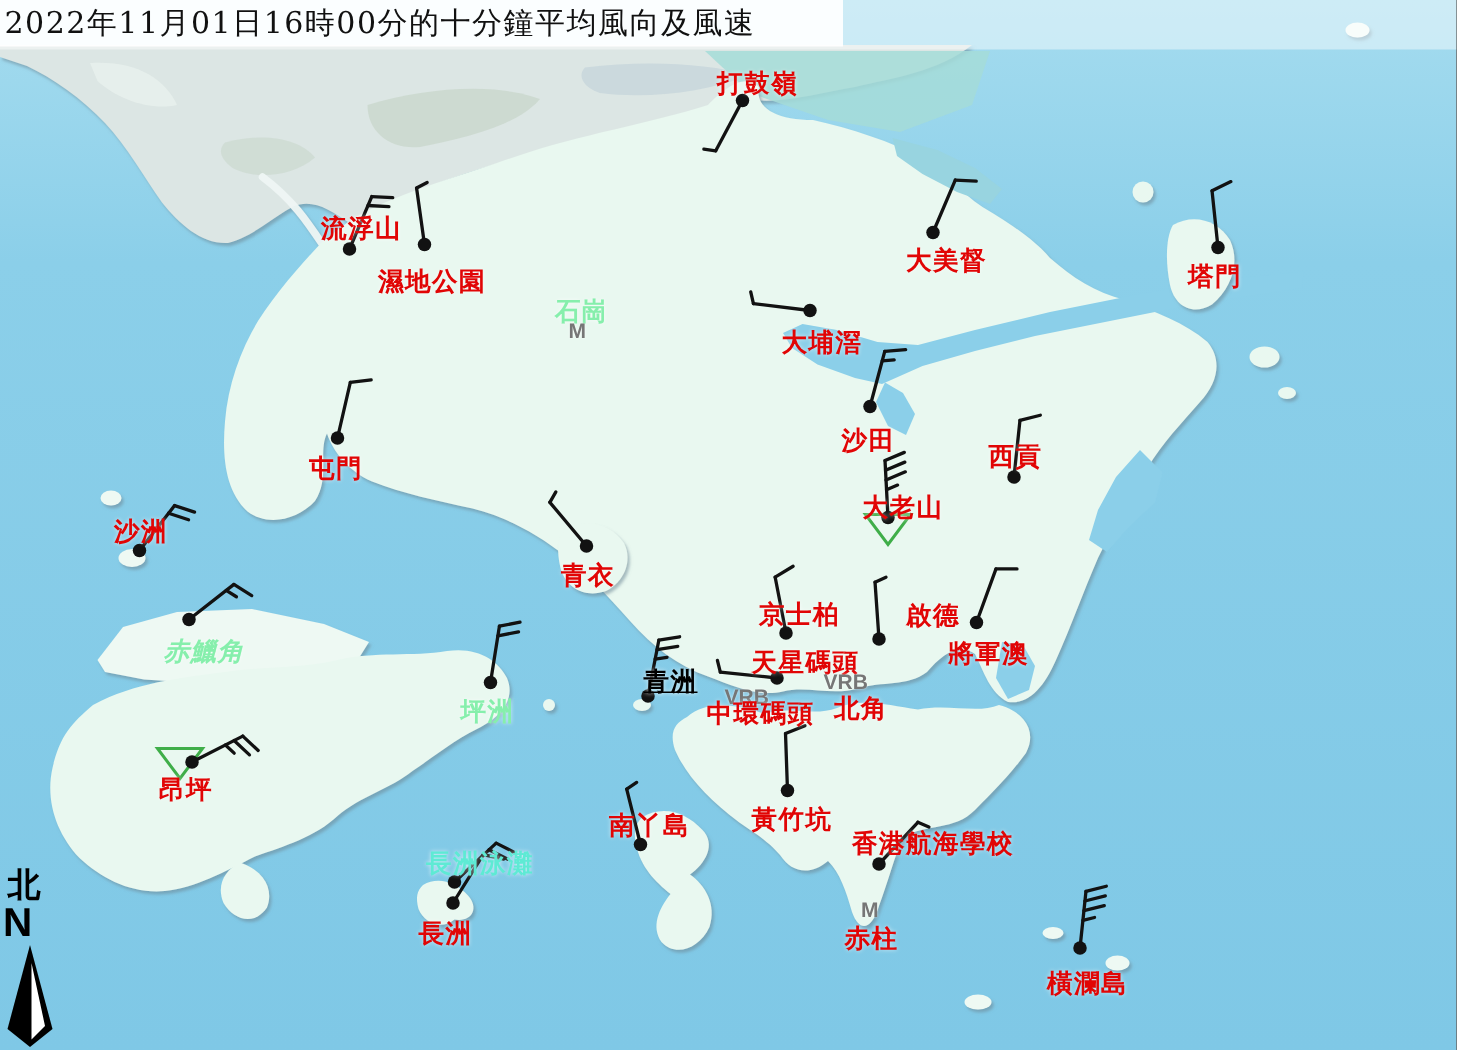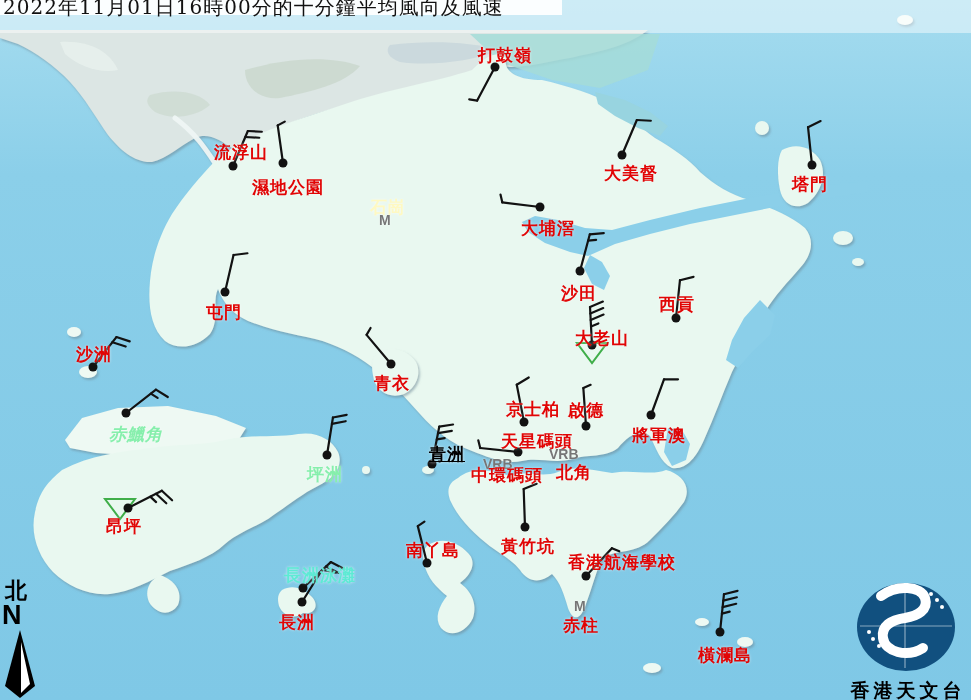--- a/index.html
+++ b/index.html
@@ -9,21 +9,21 @@
   #wind-layer{position:absolute;left:0;top:0;pointer-events:none;}
   #labels{position:absolute;left:0;top:0;width:971px;height:700px;pointer-events:none;}
   .stn{position:absolute;white-space:nowrap;
        font-family:"DejaVu Serif","Liberation Serif",serif;
        font-weight:bold;font-size:17px;letter-spacing:1px;
        text-shadow:0 0 3px rgba(255,255,255,.65);}
   .tag{position:absolute;white-space:nowrap;
        font-family:"Liberation Sans",sans-serif;
        font-weight:bold;font-size:14px;color:#767676;
        text-shadow:0 0 2px rgba(255,255,255,.7);}
-  .titlebar{position:absolute;left:0;top:0;width:562px;height:15px;
+  .titlebar{position:absolute;left:0;top:0;width:562px;height:31px;
             background:rgba(255,255,255,.92);display:flex;align-items:center;}
   .titlebar span{font-family:"DejaVu Serif","Liberation Serif",serif;
                  font-size:20px;color:#111;letter-spacing:1px;padding-left:3px;}
   .topstrip{position:absolute;left:0;top:0;width:971px;height:33px;
             background:rgba(255,255,255,.45);}
   .north{position:absolute;left:2px;top:579px;width:40px;height:121px;color:#000;}
   .north .cjk{font-family:"DejaVu Serif","Liberation Serif",serif;
               font-weight:bold;font-size:22px;line-height:23px;display:block;padding-left:3px;}
   .north .n{font-family:"Liberation Sans",sans-serif;font-weight:900;
             font-size:27px;line-height:26px;display:block;}
@@ -279,35 +279,35 @@
         <line x1="722.6132115816913" y1="607.1369526157931" x2="736.1973517495553" y2="603.7500460773978"></line>
         <line x1="721.9337765704516" y1="613.6013449356869" x2="729.6961423806596" y2="611.6659697708895"></line>
       </g>
       <circle cx="720" cy="632" r="4.5" fill="#121212"></circle>
     </svg>
 
   <div id="labels">
       <div class="stn" style="left: 478px; top: 44px; color: rgb(225, 5, 5);">打鼓嶺</div>
       <div class="stn" style="left: 214px; top: 141px; color: rgb(225, 5, 5);">流浮山</div>
       <div class="stn" style="left: 252px; top: 176px; color: rgb(225, 5, 5);">濕地公園</div>
-      <div class="stn" style="left: 370px; top: 196px; color: #fef9c3; text-align: center;">石崗</div>
+      <div class="stn" style="left: 370px; top: 196px; color: #86efac; text-align: center;">石崗</div>
       <div class="tag" style="left: 379px; top: 212px; color: rgb(118, 118, 118);">M</div>
       <div class="stn" style="left: 604px; top: 162px; color: rgb(225, 5, 5);">大美督</div>
       <div class="stn" style="left: 792px; top: 173px; color: rgb(225, 5, 5);">塔門</div>
       <div class="stn" style="left: 521px; top: 217px; color: rgb(225, 5, 5);">大埔滘</div>
       <div class="stn" style="left: 561px; top: 282px; color: rgb(225, 5, 5);">沙田</div>
       <div class="stn" style="left: 659px; top: 293px; color: rgb(225, 5, 5);">西貢</div>
       <div class="stn" style="left: 575px; top: 327px; color: rgb(225, 5, 5);">大老山</div>
       <div class="stn" style="left: 206px; top: 301px; color: rgb(225, 5, 5);">屯門</div>
       <div class="stn" style="left: 76px; top: 343px; color: rgb(225, 5, 5);">沙洲</div>
       <div class="stn" style="left: 109px; top: 423px; color: #86efac; font-style: italic;">赤鱲角</div>
       <div class="stn" style="left: 374px; top: 372px; color: rgb(225, 5, 5);">青衣</div>
       <div class="stn" style="left: 429px; top: 443px; color: #000000; text-decoration: underline;">青洲</div>
       <div class="stn" style="left: 506px; top: 398px; color: rgb(225, 5, 5);">京士柏</div>
-      <div class="stn" style="left: 568px; top: 399px; color: rgb(225, 5, 5); text-align: right;">啟德</div>
+      <div class="stn" style="left: 604px; top: 399px; color: rgb(225, 5, 5); text-align: right;">啟德</div>
       <div class="stn" style="left: 632px; top: 424px; color: rgb(225, 5, 5);">將軍澳</div>
       <div class="stn" style="left: 501px; top: 430px; color: rgb(225, 5, 5);">天星碼頭</div>
       <div class="tag" style="left: 483px; top: 456px; color: rgb(118, 118, 118);">VRB</div>
       <div class="stn" style="left: 471px; top: 464px; color: rgb(225, 5, 5);">中環碼頭</div>
       <div class="stn" style="left: 556px; top: 461px; color: rgb(225, 5, 5);">北角</div>
       <div class="tag" style="left: 549px; top: 446px; color: rgb(118, 118, 118);">VRB</div>
       <div class="stn" style="left: 307px; top: 463px; color: #86efac;">坪洲</div>
       <div class="stn" style="left: 106px; top: 515px; color: rgb(225, 5, 5);">昂坪</div>
       <div class="stn" style="left: 501px; top: 535px; color: rgb(225, 5, 5);">黃竹坑</div>
       <div class="stn" style="left: 406px; top: 539px; color: rgb(225, 5, 5);">南丫島</div>
@@ -326,31 +326,13 @@
 
   <div class="north">
     <span class="cjk">北</span>
     <span class="n">N</span>
     <svg width="40" height="72" viewBox="0 0 40 72">
       <polygon points="18,2 33,58 18,70 3,58" fill="#000"></polygon>
       <polygon points="19,14 28,56 19,65" fill="#fff"></polygon>
     </svg>
   </div>
 
-  <div class="logo">
-    <svg width="126" height="92" viewBox="0 0 126 92">
-      <ellipse cx="61" cy="47" rx="49" ry="44" fill="#11507f"></ellipse>
-      <line x1="15" y1="46" x2="107" y2="46" stroke="rgba(255,255,255,.5)" stroke-width="1.2"></line>
-      <line x1="60" y1="6" x2="60" y2="88" stroke="rgba(255,255,255,.5)" stroke-width="1.2"></line>
-      <path d="M36,16 C52,4 76,6 80,18 C84,30 72,36 60,38 C46,40 36,46 38,58 C40,72 62,78 78,68" fill="none" stroke="#fff" stroke-width="10" stroke-linecap="round"></path>
-      <g fill="#fff">
-        <circle cx="86" cy="14" r="2"></circle>
-          <circle cx="92" cy="20" r="2"></circle>
-          <circle cx="97" cy="27" r="2"></circle>
-        <circle cx="34" cy="66" r="2"></circle>
-          <circle cx="28" cy="59" r="2"></circle>
-          <circle cx="24" cy="52" r="2"></circle>
-      </g>
-    </svg>
-    <span class="cjk">香港天文台</span>
-    
-  </div>
 </div>
 
 </body></html>

